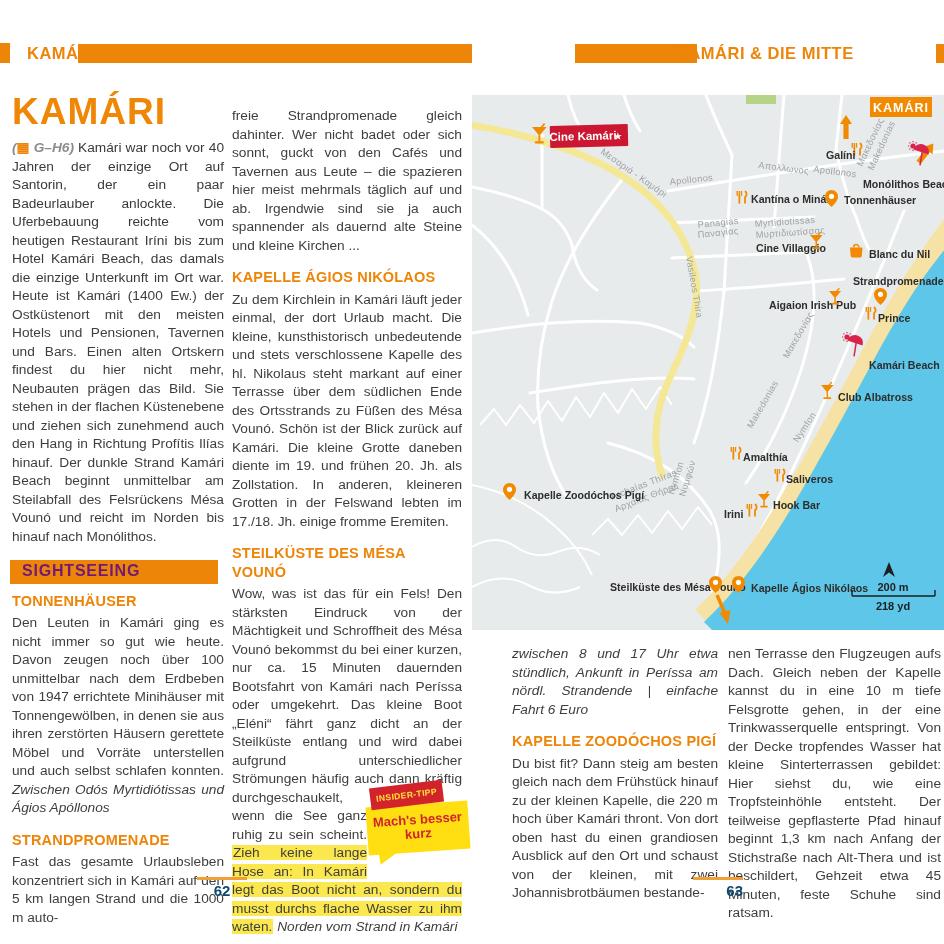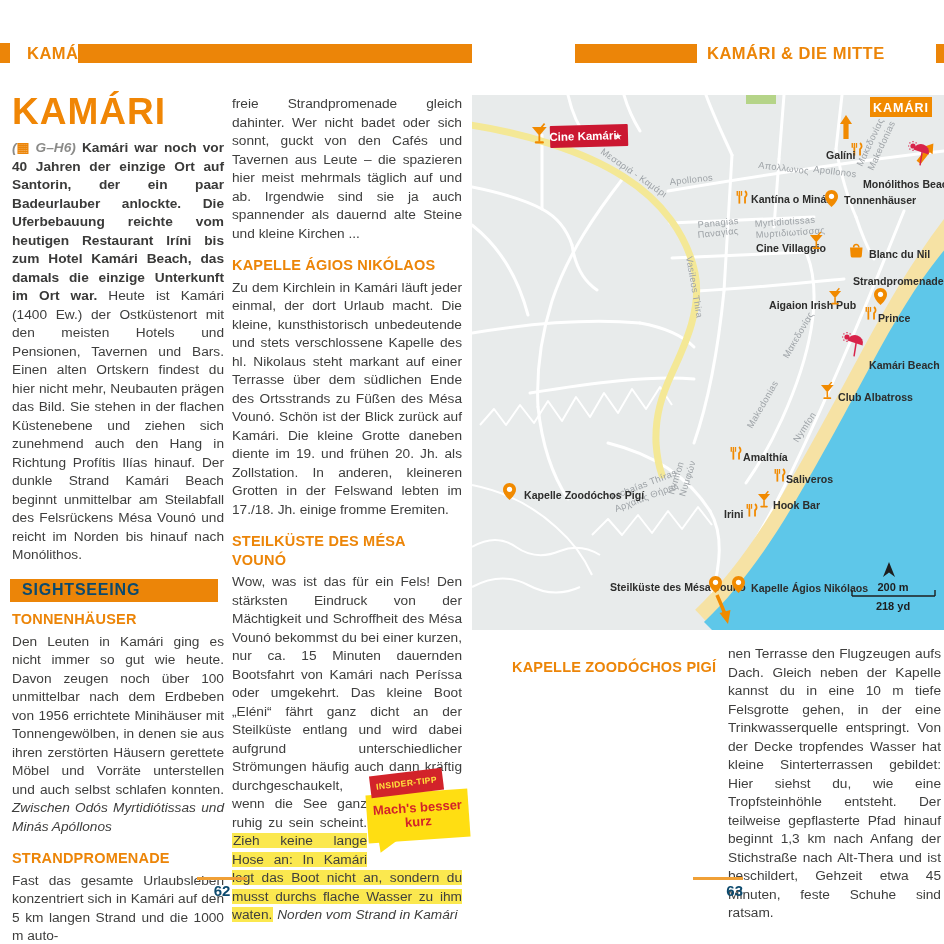--- a/index.html
+++ b/index.html
@@ -2,39 +2,39 @@
 <html><head>
 <meta charset="utf-8">
 <style>
   html,body{margin:0;padding:0;background:#fff;}
   body{width:944px;height:944px;position:relative;font-family:"Liberation Sans",sans-serif;color:#3E3E3D;overflow:hidden;}
   .abs{position:absolute;}
   
   .hdr-sq{left:0;top:43px;width:10px;height:20px;background:#EC8508;}
   .hdr-kicker{top:44px;font-weight:bold;font-size:16.5px;letter-spacing:.5px;color:#EC8508;}
   .hdr-kicker-left{left:27px;}
-  .hdr-kicker-right{left:707px;}
+  .hdr-kicker-right{left:676px;}
   .hdr-bar{top:44px;height:19px;background:#EC8508;}
   .hdr-bar-left{left:78px;width:394px;}
   .hdr-bar-right{left:575px;width:122px;}
   .hdr-edge{left:936px;top:44px;width:8px;height:19px;background:#EC8508;}
   
   .col{font-size:13.7px;line-height:18.5px;text-align:justify;}
   .col-left{left:12px;top:92px;width:212px;}
-  .col-mid{left:232px;top:95px;width:230px;}
+  .col-mid{left:232px;top:107px;width:230px;}
   .col-r1{left:512px;top:645px;width:206px;}
   .col-r2{left:728px;top:645px;width:213px;}
   p{margin:0;}
   .page-title{color:#F08605;font-size:37px;line-height:40px;font-weight:bold;letter-spacing:1px;margin:0 0 7px 0;}
-  .bold{font-weight:bold;color:#3A3A39;}
+  .bold{font-weight:normal;color:#3A3A39;}
   .it{font-style:italic;}
   .hl{background:#FBE84F;padding:0 1px;}
   .ref{font-style:italic;color:#8B8B89;font-weight:bold;}
   .ref-icon{color:#EC8508;font-style:normal;}
-  .section-bar{background:#EC8508;color:#0c4a6e;font-weight:bold;font-size:16px;letter-spacing:.8px;padding:2px 0 3px 12px;margin:14px 0 8px -2px;width:196px;}
+  .section-bar{background:#EC8508;color:#701a75;font-weight:bold;font-size:16px;letter-spacing:.8px;padding:2px 0 3px 12px;margin:14px 0 8px -2px;width:196px;}
   .o-head{color:#EC8508;font-weight:bold;font-size:14.5px;letter-spacing:.2px;margin:13px 0 4px 0;text-align:left;}
   .o-head.first{margin-top:0;}
   
   .tip-float{float:right;width:88px;height:86px;margin:3px 0 2px 7px;position:relative;}
   .tip-bubble{position:absolute;right:-7px;top:12px;width:96px;background:#FFDE12;transform:rotate(-4deg);padding:9px 3px 11px 3px;text-align:center;color:#D2232A;font-weight:bold;font-size:13px;line-height:14px;}
   .tip-bubble::after{content:"";position:absolute;left:9px;bottom:-11px;width:0;height:0;border-style:solid;border-width:13px 15px 0 3px;border-color:#FFDE12 transparent transparent transparent;transform:rotate(8deg);}
   .tip-tag{position:absolute;left:-4px;top:-8px;background:#D2232A;color:#FFE23C;font-size:8.5px;font-weight:bold;letter-spacing:.4px;padding:1.5px 6px;transform:rotate(-7deg);z-index:2;}
   
   .folio-line{height:2.5px;background:#F0A036;width:50px;top:877px;}
   .folio{top:882px;width:50px;text-align:center;font-weight:bold;font-size:15px;color:#0c4a6e;}
@@ -56,21 +56,21 @@
 <div class="abs hdr-bar hdr-bar-left"></div>
 <div class="abs hdr-bar hdr-bar-right"></div>
 <div class="abs hdr-kicker hdr-kicker-right">KAMÁRI &amp; DIE MITTE</div>
 <div class="abs hdr-edge"></div>
 
 <div class="abs col col-left">
   <h1 class="page-title">KAMÁRI</h1>
   <p><span class="ref"><span>(</span><span class="ref-icon">▦</span><span> G–H6) </span></span><span class="bold">Kamári war noch vor 40 Jahren der einzige Ort auf Santorin, der ein paar Badeurlauber anlockte. Die Uferbebauung reichte vom heutigen Restaurant Iríni bis zum Hotel Kamári Beach, das damals die einzige Unterkunft im Ort war. </span><span>Heute ist Kamári (1400 Ew.) der Ostküstenort mit den meisten Hotels und Pensionen, Tavernen und Bars. Einen alten Ortskern findest du hier nicht mehr, Neubauten prägen das Bild. Sie stehen in der flachen Küstenebene und ziehen sich zunehmend auch den Hang in Richtung Profítis Ilías hinauf. Der dunkle Strand Kamári Beach beginnt unmittelbar am Steilabfall des Felsrückens Mésa Vounó und reicht im Norden bis hinauf nach Monólithos.</span></p>
   <div class="section-bar">SIGHTSEEING</div>
   <div class="o-head first">TONNENHÄUSER</div>
-  <p><span>Den Leuten in Kamári ging es nicht immer so gut wie heute. Davon zeugen noch über 100 unmittelbar nach dem Erdbeben von 1956 errichtete Minihäuser mit Tonnengewölben, in denen sie aus ihren zerstörten Häusern gerettete Möbel und Vorräte unterstellen und auch selbst schlafen konnten. </span><span class="it">Zwischen Odós Myrtidiótissas und Minás Apóllonos</span></p>
+  <p><span>Den Leuten in Kamári ging es nicht immer so gut wie heute. Davon zeugen noch über 100 unmittelbar nach dem Erdbeben von 1947 errichtete Minihäuser mit Tonnengewölben, in denen sie aus ihren zerstörten Häusern gerettete Möbel und Vorräte unterstellen und auch selbst schlafen konnten. </span><span class="it">Zwischen Odós Myrtidiótissas und Ágios Apóllonos</span></p>
   <div class="o-head">STRANDPROMENADE</div>
   <p>Fast das gesamte Urlaubsleben konzentriert sich in Kamári auf den 5 km langen Strand und die 1000 m auto-</p>
 </div>
 
 <div class="abs col col-mid">
   <p>freie Strandpromenade gleich dahinter. Wer nicht badet oder sich sonnt, guckt von den Cafés und Tavernen aus Leute – die spazieren hier meist mehrmals täglich auf und ab. Irgendwie sind sie ja auch spannender als dauernd alte Steine und kleine Kirchen ...</p>
   <div class="o-head">KAPELLE ÁGIOS NIKÓLAOS</div>
   <p>Zu dem Kirchlein in Kamári läuft jeder einmal, der dort Urlaub macht. Die kleine, kunsthistorisch unbedeutende und stets verschlossene Kapelle des hl. Nikolaus steht markant auf einer Terrasse über dem südlichen Ende des Ortsstrands zu Füßen des Mésa Vounó. Schön ist der Blick zurück auf Kamári. Die kleine Grotte daneben diente im 19. und frühen 20. Jh. als Zollstation. In anderen, kleineren Grotten in der Felswand lebten im 17./18. Jh. einige fromme Eremiten.</p>
   <div class="o-head">STEILKÜSTE DES MÉSA VOUNÓ</div>
   <p><span>Wow, was ist das für ein Fels! Den stärksten Eindruck von der Mächtigkeit und Schroffheit des Mésa Vounó bekommst du bei einer kurzen, nur ca. 15 Minuten dauernden Bootsfahrt von Kamári nach Períssa oder umgekehrt. Das kleine Boot „Eléni“ fährt ganz dicht an der Steilküste entlang und wird dabei aufgrund unterschiedlicher Strömungen häufig auch dann </span><span class="tip-float">
@@ -270,21 +270,23 @@
     <text class="m-scale" x="421" y="496">200 m</text>
     <line x1="380" y1="501" x2="463" y2="501" stroke="#1E1E1E" stroke-width="1.4"></line>
     <line x1="380" y1="495" x2="380" y2="501" stroke="#1E1E1E" stroke-width="1.4"></line>
     <line x1="463" y1="495" x2="463" y2="501" stroke="#1E1E1E" stroke-width="1.4"></line>
     <text class="m-scale" x="421" y="515">218 yd</text>
   </g>
 </svg>
 </div>
 
 <div class="abs col col-r1">
+  <p class="it">zwischen 8 und 17 Uhr etwa stündlich, Ankunft in Períssa am nördl. Strandende | einfache Fahrt 6 Euro</p>
   <div class="o-head">KAPELLE ZOODÓCHOS PIGÍ</div>
+  <p>Du bist fit? Dann steig am besten gleich nach dem Frühstück hinauf zu der kleinen Kapelle, die 220 m hoch über Kamári thront. Von dort oben hast du einen grandiosen Ausblick auf den Ort und schaust von der kleinen, mit zwei Johannisbrotbäumen bestande-</p>
 </div>
 <div class="abs col col-r2">
   <p>nen Terrasse den Flugzeugen aufs Dach. Gleich neben der Kapelle kannst du in eine 10 m tiefe Felsgrotte gehen, in der eine Trinkwasserquelle entspringt. Von der Decke tropfendes Wasser hat kleine Sinterterrassen gebildet: Hier siehst du, wie eine Tropfsteinhöhle entsteht. Der teilweise gepflasterte Pfad hinauf beginnt 1,3 km nach Anfang der Stichstraße nach Alt-Thera und ist beschildert, Gehzeit etwa 45 Minuten, feste Schuhe sind ratsam.</p>
 </div>
 
 <div class="abs folio-line" style="left:197px;"></div>
 <div class="abs folio" style="left:197px;">62</div>
 <div class="abs folio-line" style="left:693px;"></div>
 <div class="abs folio" style="left:693px;text-align:right;">63</div>
 

